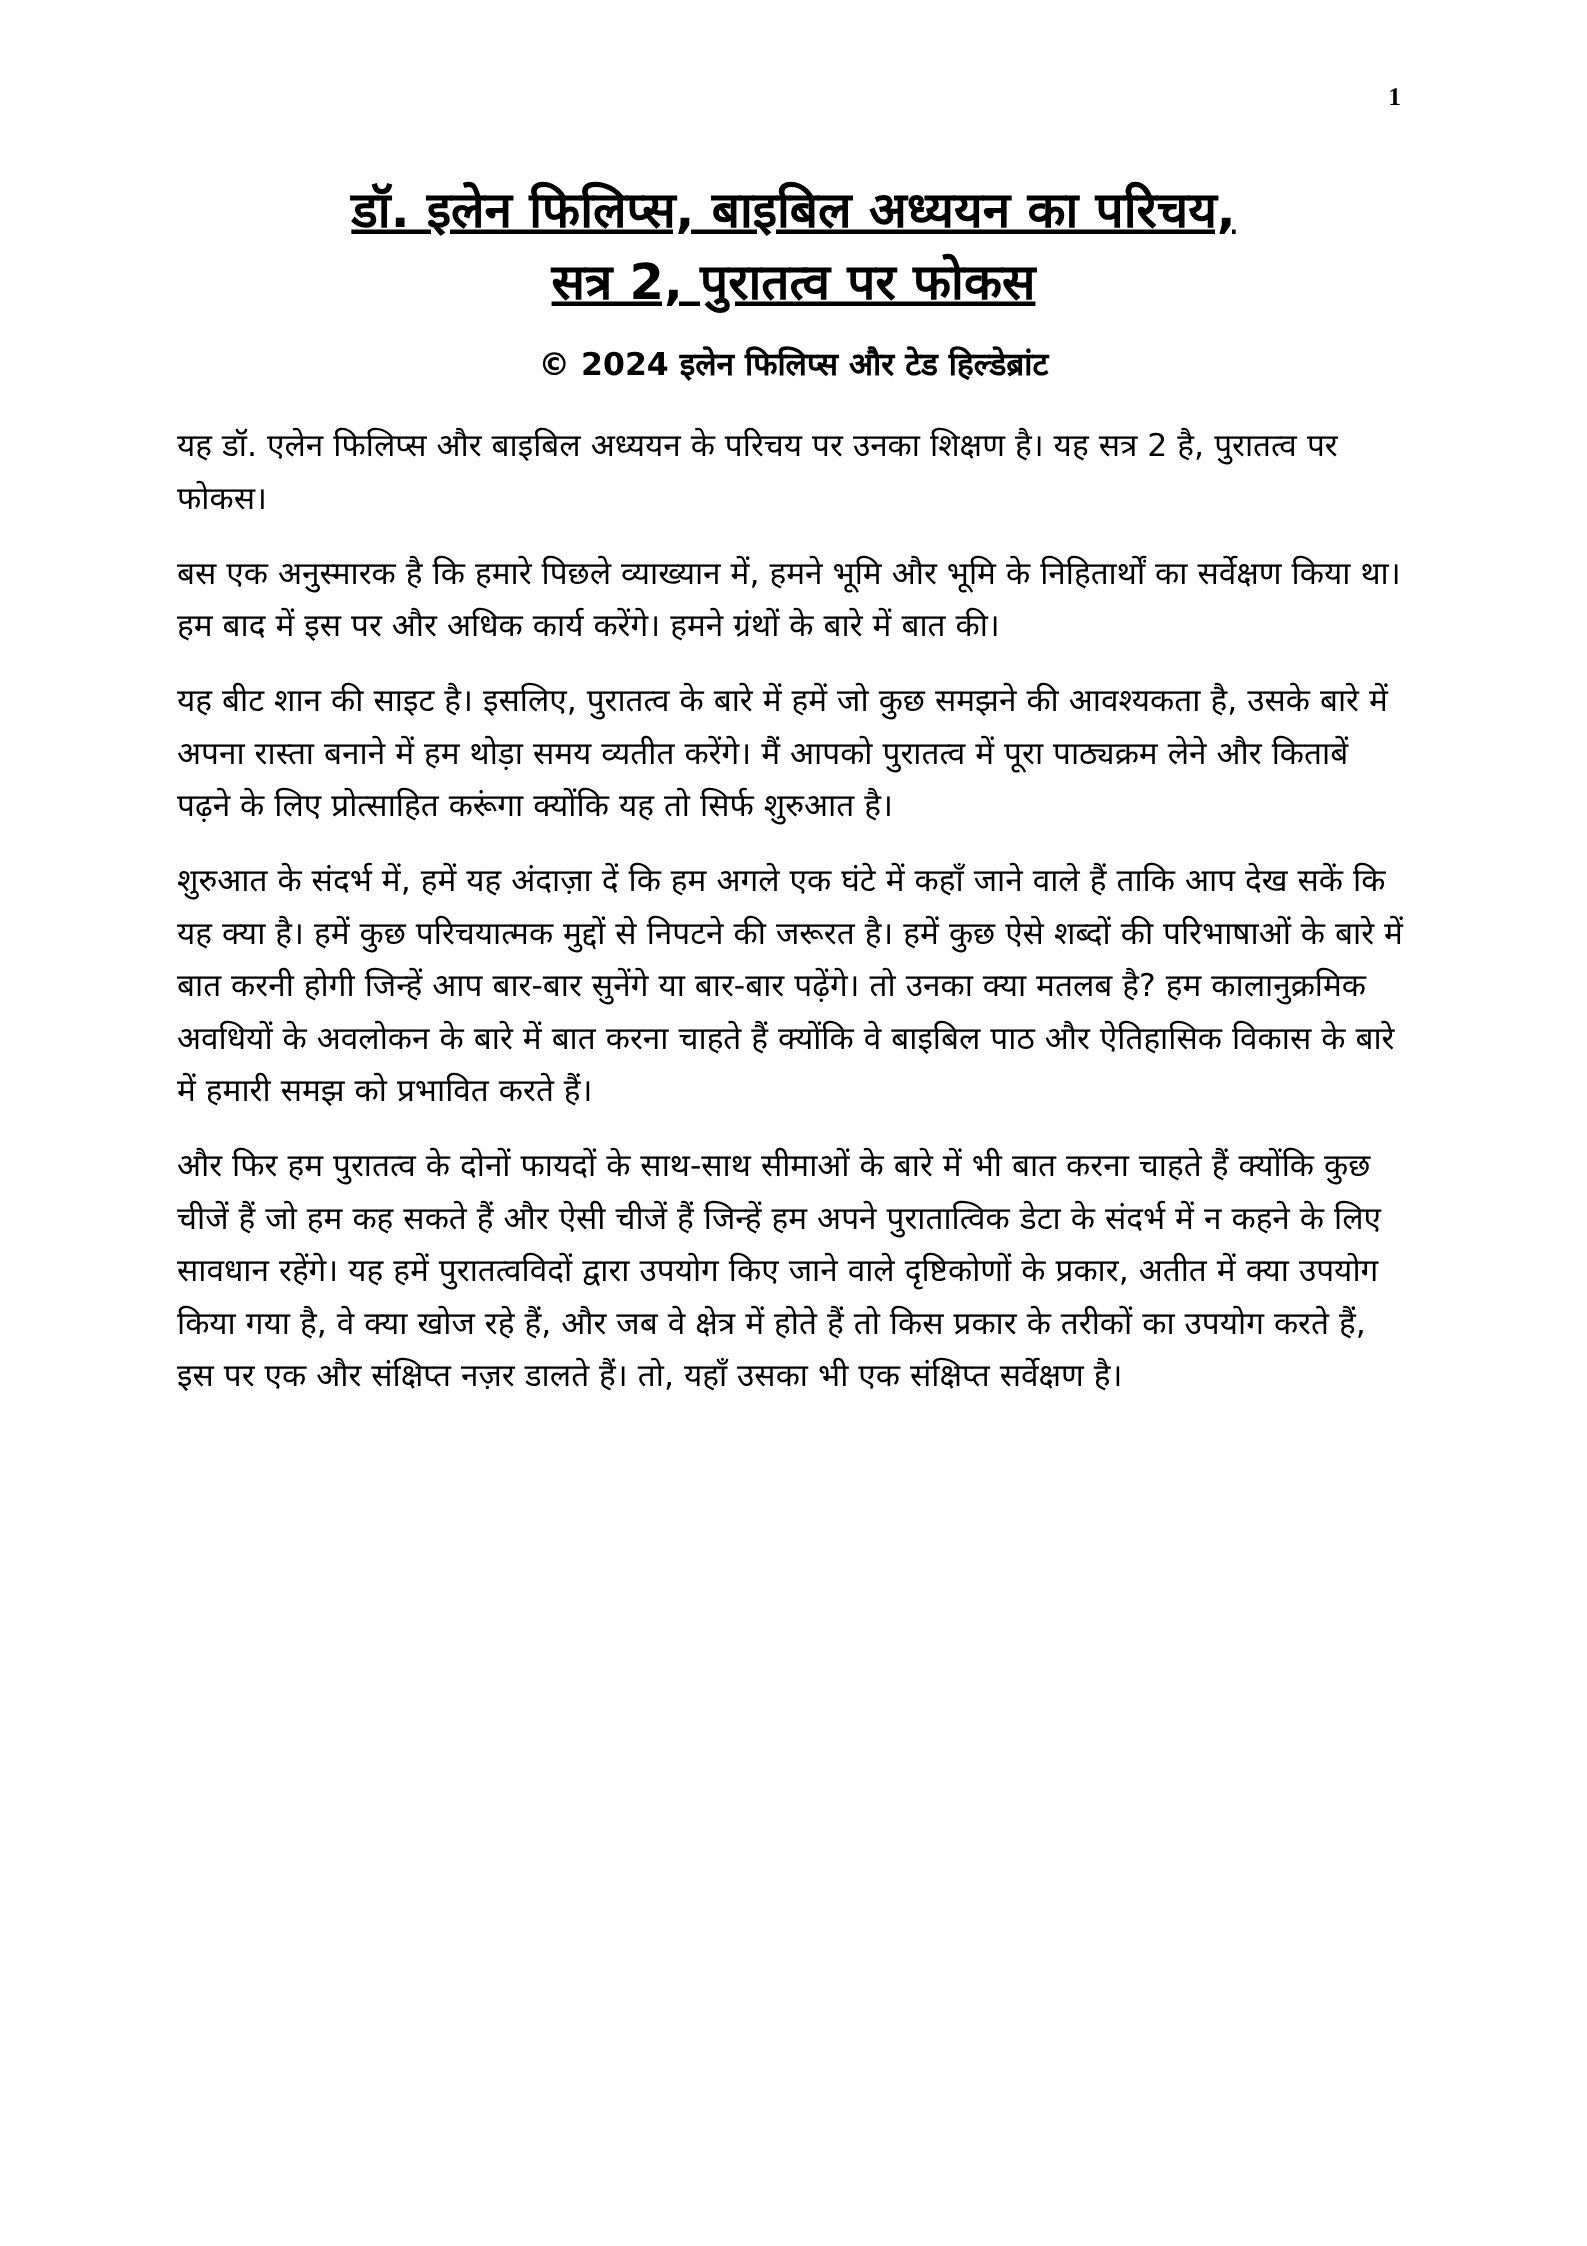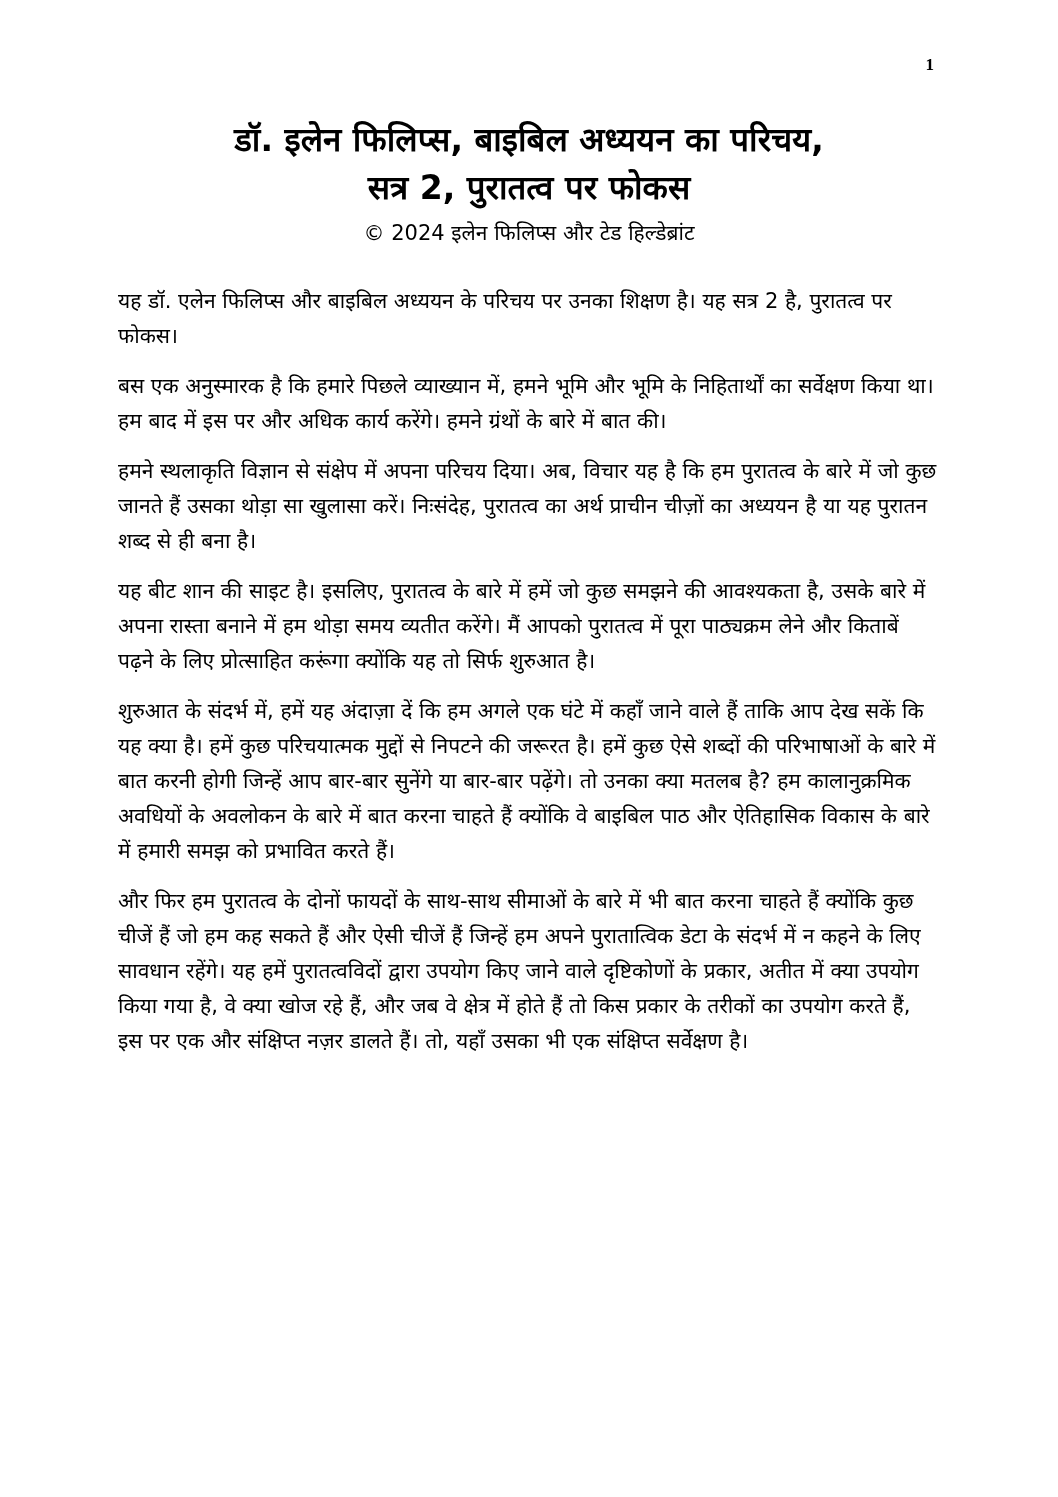--- a/index.html
+++ b/index.html
@@ -31,31 +31,32 @@
     left: 118px;
     right: 118px;
     top: 116px;
   }
   .doc-title {
     margin: 0;
     text-align: center;
     font-size: 33px;
     font-weight: 700;
     line-height: 48px;
+    text-decoration: underline;
   }
   .doc-title .title-line { display: block; }
   .copyright {
     text-align: center;
     font-size: 21px;
-    font-weight: 400;
+    font-weight: 700;
     line-height: 30px;
-    margin-top: 6px;
+    margin-top: 16px;
   }
   .body-text {
-    margin-top: 36px;
+    margin-top: 22px;
   }
   .para {
     font-size: 21px;
     line-height: 35px;
     font-weight: 400;
     margin: 0 0 15px 0;
     text-align: left;
   }
 </style>
 </head>
@@ -70,20 +71,19 @@
     <h1 class="doc-title">
       <span class="title-line">डॉ. इलेन फिलिप्स, बाइबिल अध्ययन का परिचय,</span>
       <span class="title-line">सत्र 2, पुरातत्व पर फोकस</span>
     </h1>
 
     <div class="copyright">© 2024 इलेन फिलिप्स और टेड हिल्डेब्रांट</div>
 
     <div class="body-text">
         <p class="para">यह डॉ. एलेन फिलिप्स और बाइबिल अध्ययन के परिचय पर उनका शिक्षण है। यह सत्र 2 है, पुरातत्व पर फोकस।</p>
         <p class="para">बस एक अनुस्मारक है कि हमारे पिछले व्याख्यान में, हमने भूमि और भूमि के निहितार्थों का सर्वेक्षण किया था। हम बाद में इस पर और अधिक कार्य करेंगे। हमने ग्रंथों के बारे में बात की।</p>
-        <p class="para">हमने स्थलाकृति विज्ञान से संक्षेप में अपना परिचय दिया। अब, विचार यह है कि हम पुरातत्व के बारे में जो कुछ जानते हैं उसका थोड़ा सा खुलासा करें। निःसंदेह, पुरातत्व का अर्थ प्राचीन चीज़ों का अध्ययन है या यह पुरातन शब्द से ही बना है।</p>
         <p class="para">यह बीट शान की साइट है। इसलिए, पुरातत्व के बारे में हमें जो कुछ समझने की आवश्यकता है, उसके बारे में अपना रास्ता बनाने में हम थोड़ा समय व्यतीत करेंगे। मैं आपको पुरातत्व में पूरा पाठ्यक्रम लेने और किताबें पढ़ने के लिए प्रोत्साहित करूंगा क्योंकि यह तो सिर्फ शुरुआत है।</p>
         <p class="para">शुरुआत के संदर्भ में, हमें यह अंदाज़ा दें कि हम अगले एक घंटे में कहाँ जाने वाले हैं ताकि आप देख सकें कि यह क्या है। हमें कुछ परिचयात्मक मुद्दों से निपटने की जरूरत है। हमें कुछ ऐसे शब्दों की परिभाषाओं के बारे में बात करनी होगी जिन्हें आप बार-बार सुनेंगे या बार-बार पढ़ेंगे। तो उनका क्या मतलब है? हम कालानुक्रमिक अवधियों के अवलोकन के बारे में बात करना चाहते हैं क्योंकि वे बाइबिल पाठ और ऐतिहासिक विकास के बारे में हमारी समझ को प्रभावित करते हैं।</p>
         <p class="para">और फिर हम पुरातत्व के दोनों फायदों के साथ-साथ सीमाओं के बारे में भी बात करना चाहते हैं क्योंकि कुछ चीजें हैं जो हम कह सकते हैं और ऐसी चीजें हैं जिन्हें हम अपने पुरातात्विक डेटा के संदर्भ में न कहने के लिए सावधान रहेंगे। यह हमें पुरातत्वविदों द्वारा उपयोग किए जाने वाले दृष्टिकोणों के प्रकार, अतीत में क्या उपयोग किया गया है, वे क्या खोज रहे हैं, और जब वे क्षेत्र में होते हैं तो किस प्रकार के तरीकों का उपयोग करते हैं, इस पर एक और संक्षिप्त नज़र डालते हैं। तो, यहाँ उसका भी एक संक्षिप्त सर्वेक्षण है।</p>
       </div>
 
   </div>
 </div>
 
 </body></html>

